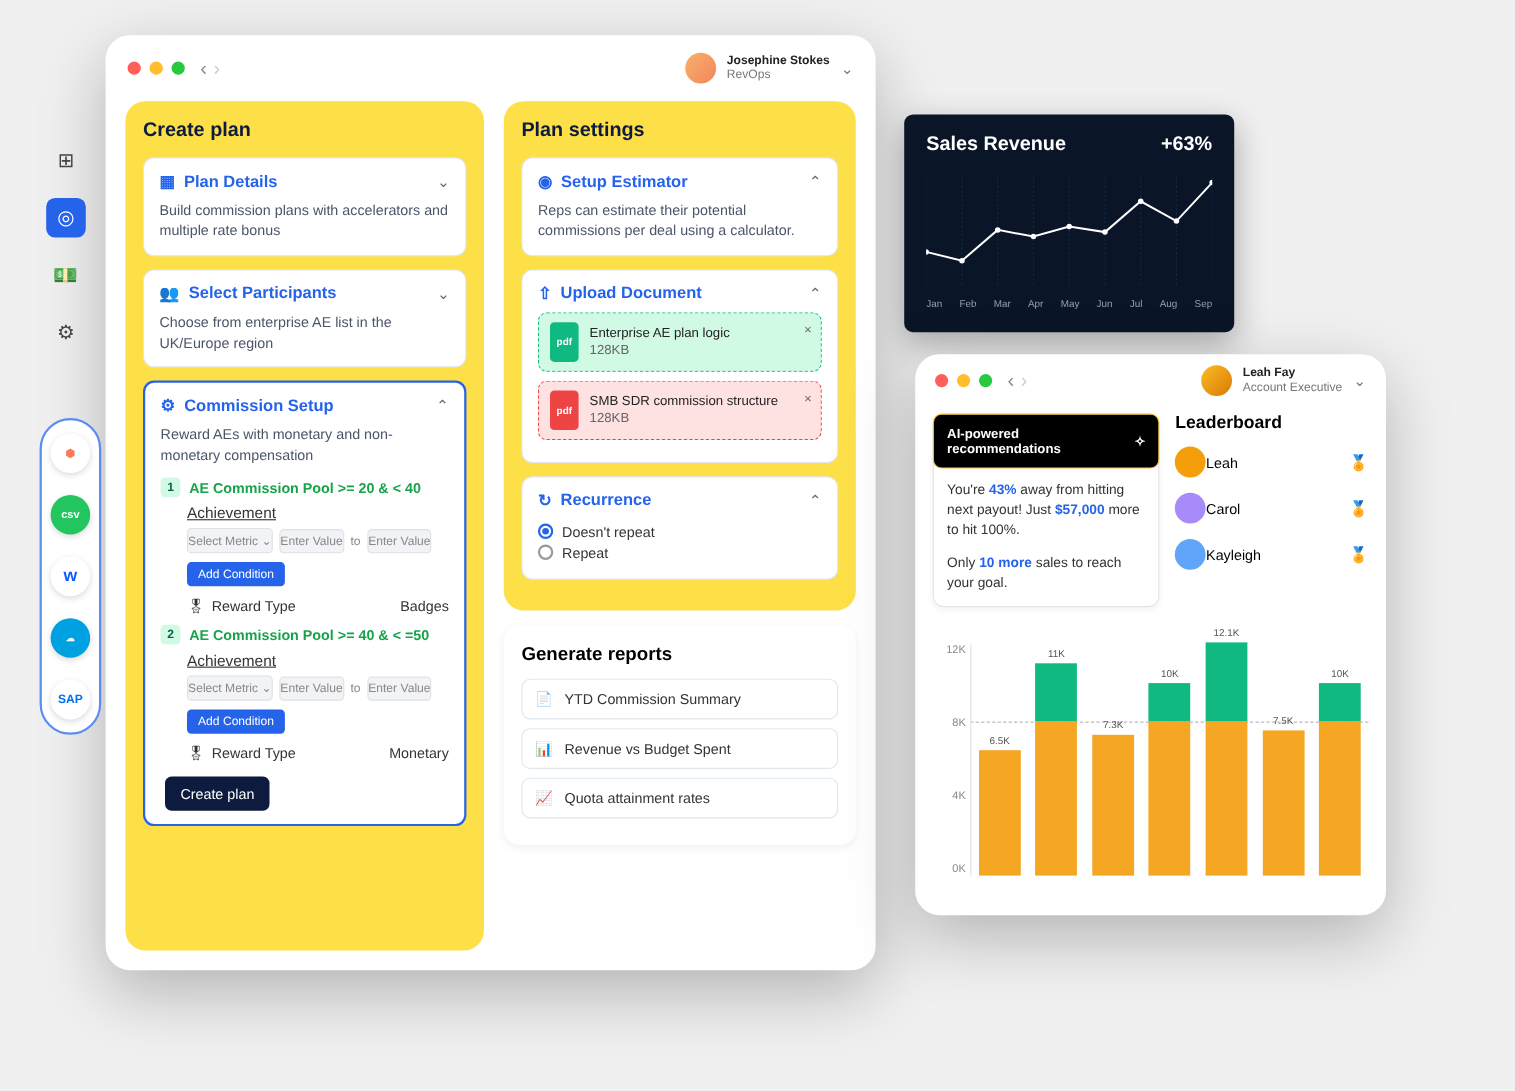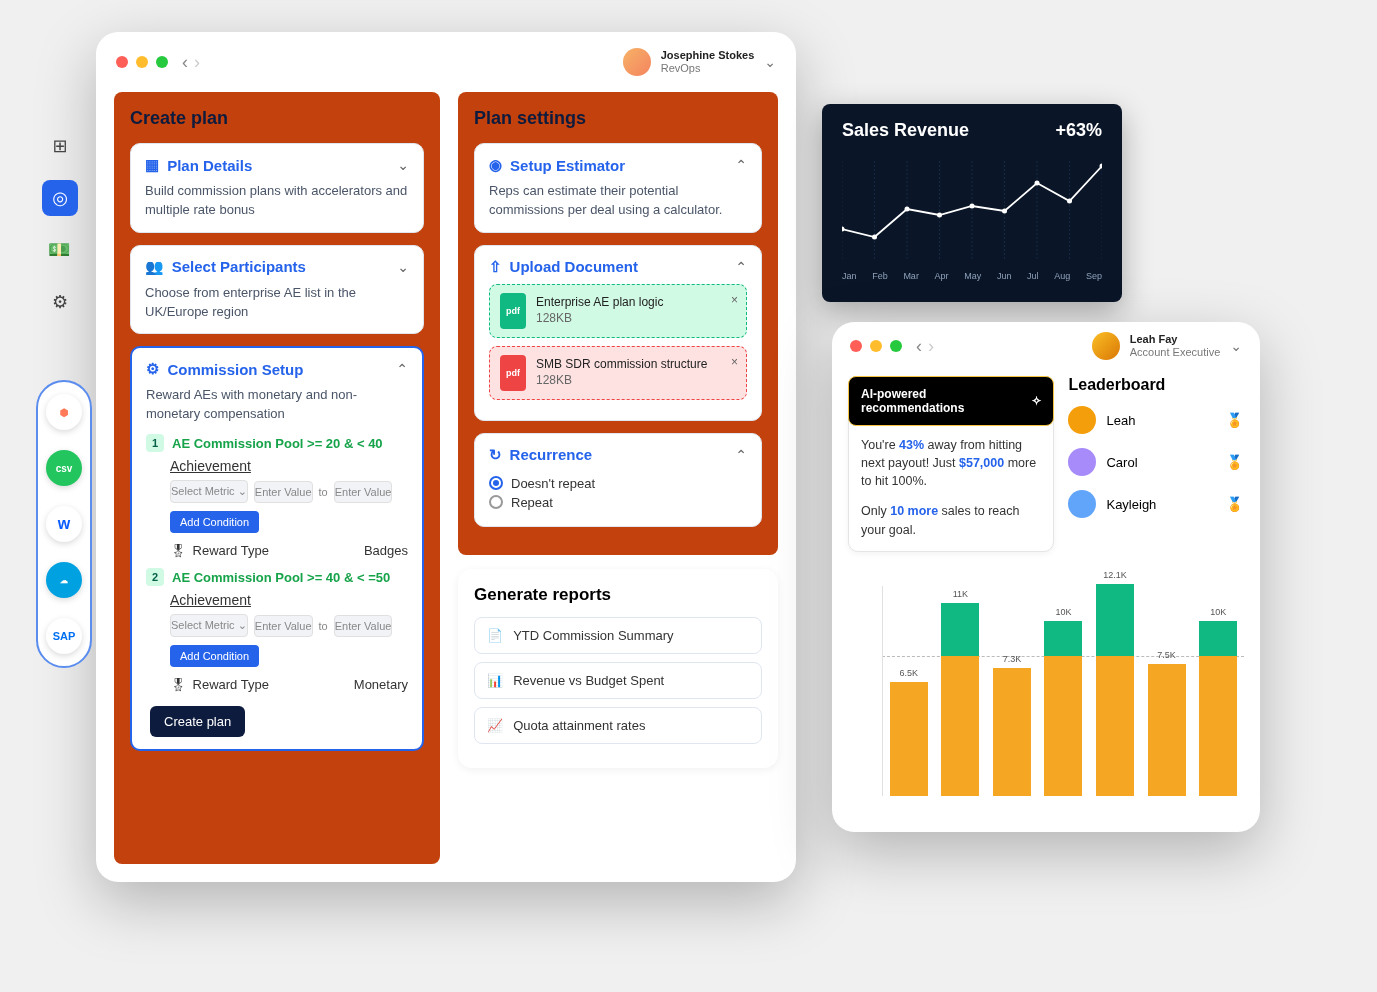--- a/index.html
+++ b/index.html
@@ -25,21 +25,21 @@
 .chev { color: #777; font-size: 14px; }
 
 .mw-body { display: flex; height: calc(100% - 60px); }
 .mw-body-inner { display: flex; gap: 18px; padding: 0 18px 18px 18px; width: 100%; }
 
 
 .vnav { position: absolute; left: 42px; top: 128px; display: flex; flex-direction: column; gap: 16px; align-items: center; z-index: 3; }
 .vnav .vn { width: 36px; height: 36px; border-radius: 8px; display: flex; align-items: center; justify-content: center; color: #444; font-size: 18px; cursor: pointer; }
 .vnav .vn.active { background: #2563eb; color: #fff; }
 
-.panel { background: #c2410c; border-radius: 8px; padding: 16px; }
+.panel { background: #fde047; border-radius: 18px; padding: 16px; }
 .left-col { width: 326px; }
 .right-col { width: 320px; }
 
 .panel h2 { font-size: 18px; font-weight: 700; color: #0d1b3e; margin-bottom: 14px; }
 
 .card { background: #fff; border-radius: 10px; padding: 12px 14px; margin-bottom: 12px; border: 1px solid #e0e6f0; }
 .card-head { display: flex; align-items: center; justify-content: space-between; cursor: pointer; }
 .card-head .title { color: #2563eb; font-weight: 600; font-size: 15px; display: flex; align-items: center; gap: 8px; }
 .card-head .chev2 { color: #666; font-size: 14px; }
 .card-desc { color: #4a5568; font-size: 13px; margin-top: 8px; line-height: 1.45; }
@@ -86,21 +86,21 @@
 
 .small-window { position: absolute; left: 832px; top: 322px; width: 428px; background: #fff; border-radius: 22px; box-shadow: 0 20px 60px rgba(0,0,0,0.25); padding: 0 0 16px 0; }
 .sw-header { height: 48px; display: flex; align-items: center; padding: 0 18px; justify-content: space-between; }
 .sw-body { display: flex; gap: 14px; padding: 6px 16px 0; }
 .rec-card { background: #fff; border: 1px solid #e5e5e5; border-radius: 10px; padding: 0; width: 214px; box-shadow: 0 2px 6px rgba(0,0,0,0.05); }
 .rec-pill { background: #000; color: #fff; border-radius: 8px; padding: 10px 12px; font-size: 12px; font-weight: 600; display: flex; align-items: center; gap: 6px; margin: -1px -1px 10px -1px; border: 1.5px solid #f5c542; }
 .rec-text { padding: 0 12px 12px; font-size: 12.5px; color: #333; line-height: 1.45; }
 .rec-text .hl { color: #2563eb; font-weight: 600; }
 .leader-card { width: 182px; }
 .leader-card h3 { font-size: 16px; font-weight: 700; margin-bottom: 12px; }
-.leader-row { display: flex; align-items: center; gap: 10px; margin-bottom: 14px; font-size: 13px; }
+.leader-row { display: flex; align-items: center; margin-bottom: 14px; font-size: 13px; }
 .leader-row .av { width: 28px; height: 28px; border-radius: 50%; }
 .leader-row .medal { margin-left: auto; font-size: 14px; }
 
 
 .quota-section { padding: 14px 16px 0; margin-top: 10px; }
 .quota-head { display: flex; justify-content: space-between; align-items: center; }
 .quota-head h3 { font-size: 16px; font-weight: 700; }
 .legend { display: flex; gap: 12px; font-size: 10px; color: #555; align-items: center; }
 .leg-dot { width: 8px; height: 8px; border-radius: 2px; display: inline-block; margin-right: 3px; }
 .quota-chart { position: relative; height: 230px; margin-top: 10px; }
@@ -415,20 +415,26 @@
             <div class="av" style="background:#60a5fa"></div>
             <span>Kayleigh</span>
             <span class="medal" style="color:#ef4444">🏅</span>
           </div>
         </div>
     </div>
   </div>
 
   <div class="quota-section">
     <div class="quota-chart">
+      <div class="q-axis" id="q-axis">
+          <div>12K</div>
+          <div>8K</div>
+          <div>4K</div>
+          <div>0K</div>
+        </div>
       <div class="q-dash" id="q-dash" style="top: 70px;"></div>
       <div class="q-bars" id="q-bars">
           <div class="q-bar-wrap" style="position: relative;">
             <div class="q-label" style="bottom: 117.75px;">6.5K</div>
             <div class="q-bar">
               <div class="q-act" style="height:113.74999999999999px"></div>
             </div>
           </div>
           <div class="q-bar-wrap" style="position: relative;">
             <div class="q-label" style="bottom: 196.5px;">11K</div>

